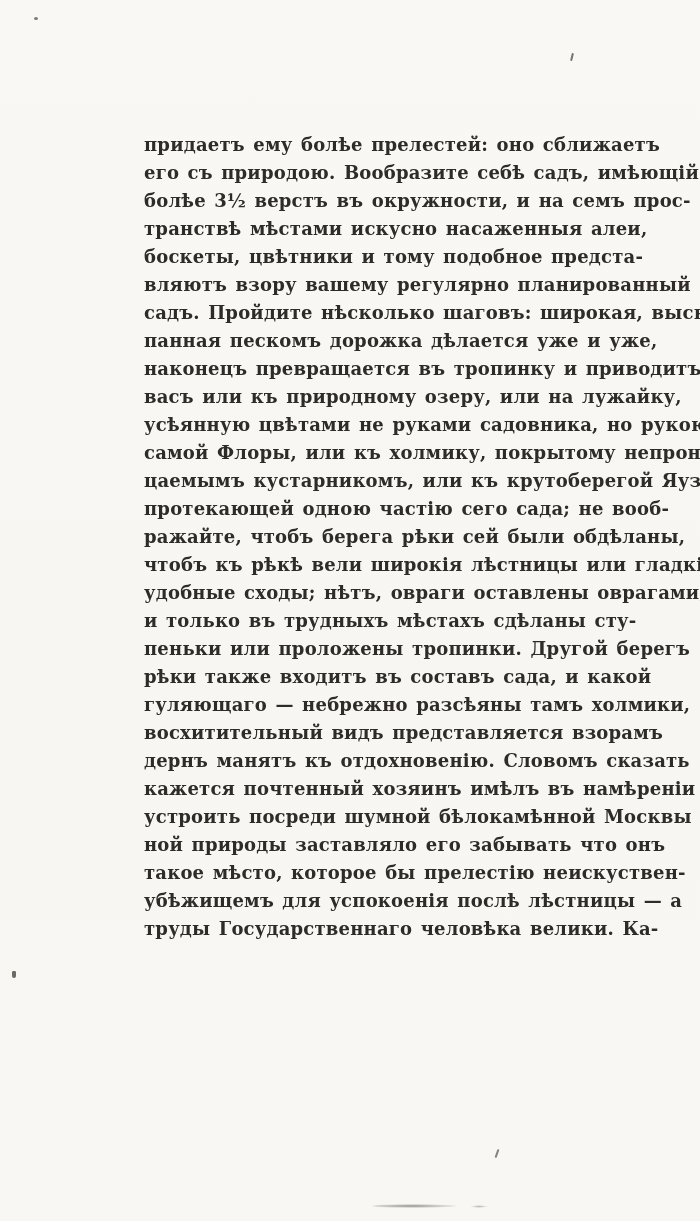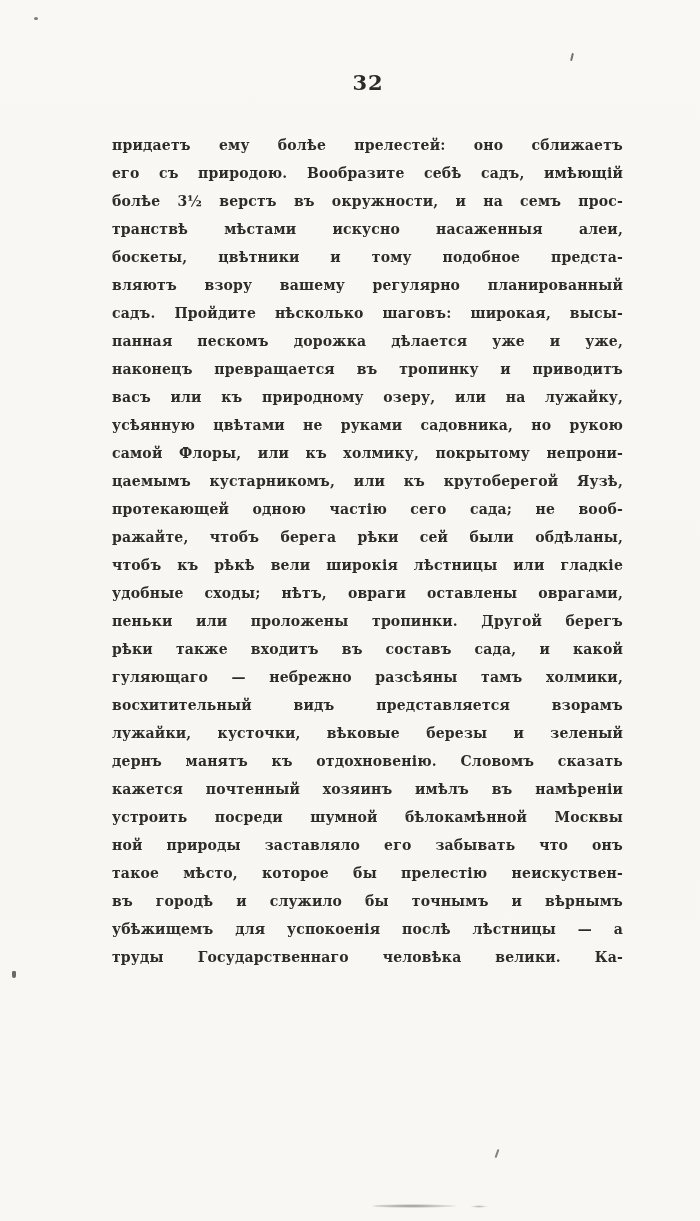--- a/index.html
+++ b/index.html
@@ -34,27 +34,28 @@
   .text-block {
     position: absolute;
     top: 131px;
     left: 112px;
     width: 511px;
     color: #2f2c28;
   }
   .text-block .line {
     height: 28px;
     line-height: 28px;
-    font-size: 14px;
+    font-size: 18px;
     font-weight: 700;
     text-align: justify;
     text-align-last: justify;
     white-space: nowrap;
     letter-spacing: 0.2px;
     word-spacing: 2px;
+    margin-left: 32px;
   }
   
   .speck {
     position: absolute;
     background: #55504a;
     border-radius: 50%;
   }
   .speck-a { top: 17px; left: 34px; width: 4px; height: 3px; opacity: .75; }
   .speck-b { top: 53px; left: 571px; width: 2px; height: 8px; border-radius: 2px; transform: rotate(14deg); opacity: .8; }
   .speck-c { top: 971px; left: 12px; width: 4px; height: 7px; border-radius: 2px 2px 3px 3px; opacity: .85; }
@@ -71,51 +72,49 @@
     top: 1205px; left: 470px;
     width: 18px; height: 3px;
     background: radial-gradient(ellipse, rgba(70,65,60,.35), transparent 70%);
     border-radius: 50%;
   }
 </style>
 </head>
 <body>
 
 <div class="page">
-  <div class="page-number">32</div>
 
   <div class="text-block">
       <div class="line">придаетъ ему болѣе прелестей: оно сближаетъ</div>
       <div class="line">его съ природою. Вообразите себѣ садъ, имѣющій</div>
       <div class="line">болѣе 3½ верстъ въ окружности, и на семъ прос-</div>
       <div class="line">транствѣ мѣстами искусно насаженныя алеи,</div>
       <div class="line">боскеты, цвѣтники и тому подобное предста-</div>
       <div class="line">вляютъ взору вашему регулярно планированный</div>
       <div class="line">садъ. Пройдите нѣсколько шаговъ: широкая, высы-</div>
       <div class="line">панная пескомъ дорожка дѣлается уже и уже,</div>
       <div class="line">наконецъ превращается въ тропинку и приводитъ</div>
       <div class="line">васъ или къ природному озеру, или на лужайку,</div>
       <div class="line">усѣянную цвѣтами не руками садовника, но рукою</div>
       <div class="line">самой Флоры, или къ холмику, покрытому непрони-</div>
       <div class="line">цаемымъ кустарникомъ, или къ крутоберегой Яузѣ,</div>
       <div class="line">протекающей одною частію сего сада; не вооб-</div>
       <div class="line">ражайте, чтобъ берега рѣки сей были обдѣланы,</div>
       <div class="line">чтобъ къ рѣкѣ вели широкія лѣстницы или гладкіе</div>
       <div class="line">удобные сходы; нѣтъ, овраги оставлены оврагами,</div>
+      <div class="line">и только въ трудныхъ мѣстахъ сдѣланы сту-</div>
       <div class="line">пеньки или проложены тропинки. Другой берегъ</div>
       <div class="line">рѣки также входитъ въ составъ сада, и какой</div>
       <div class="line">гуляющаго — небрежно разсѣяны тамъ холмики,</div>
       <div class="line">восхитительный видъ представляется взорамъ</div>
-      <div class="line">лужайки, кусточки, вѣковые березы и зеленый</div>
       <div class="line">дернъ манятъ къ отдохновенію. Словомъ сказать</div>
       <div class="line">кажется почтенный хозяинъ имѣлъ въ намѣреніи</div>
       <div class="line">устроить посреди шумной бѣлокамѣнной Москвы</div>
       <div class="line">ной природы заставляло его забывать что онъ</div>
       <div class="line">такое мѣсто, которое бы прелестію неискуствен-</div>
-      <div class="line">въ городѣ и служило бы точнымъ и вѣрнымъ</div>
       <div class="line">убѣжищемъ для успокоенія послѣ лѣстницы — а</div>
       <div class="line">труды Государственнаго человѣка велики. Ка-</div>
     </div>
 
   <span class="speck speck-a"></span>
   <span class="speck speck-b"></span>
   <span class="speck speck-c"></span>
   <span class="speck speck-d"></span>
   <span class="smudge"></span>
   <span class="smudge-b"></span>

